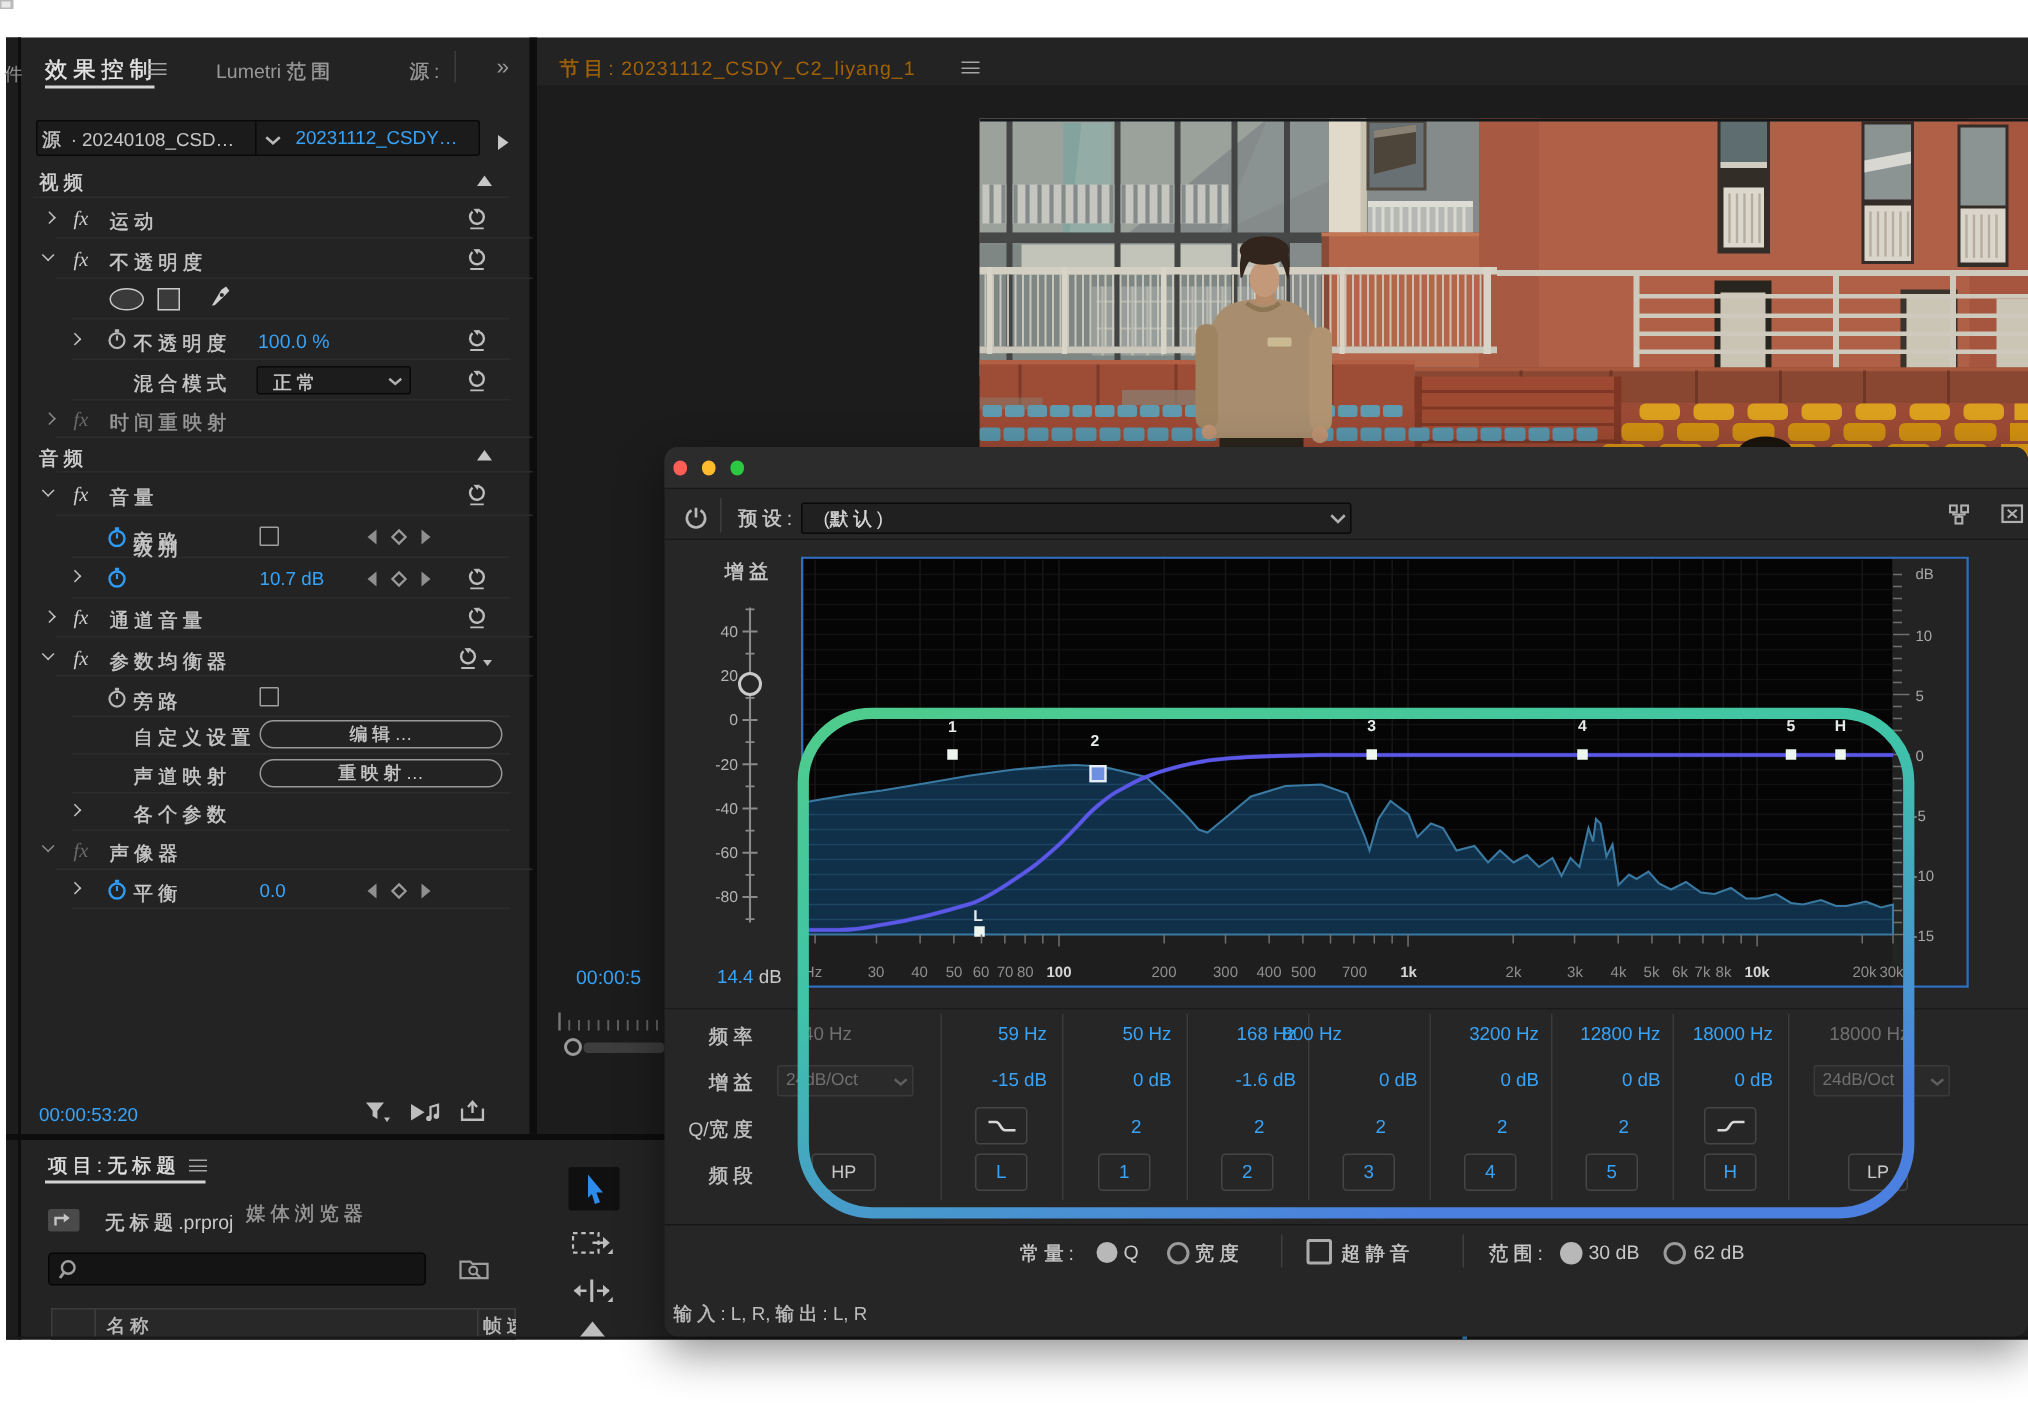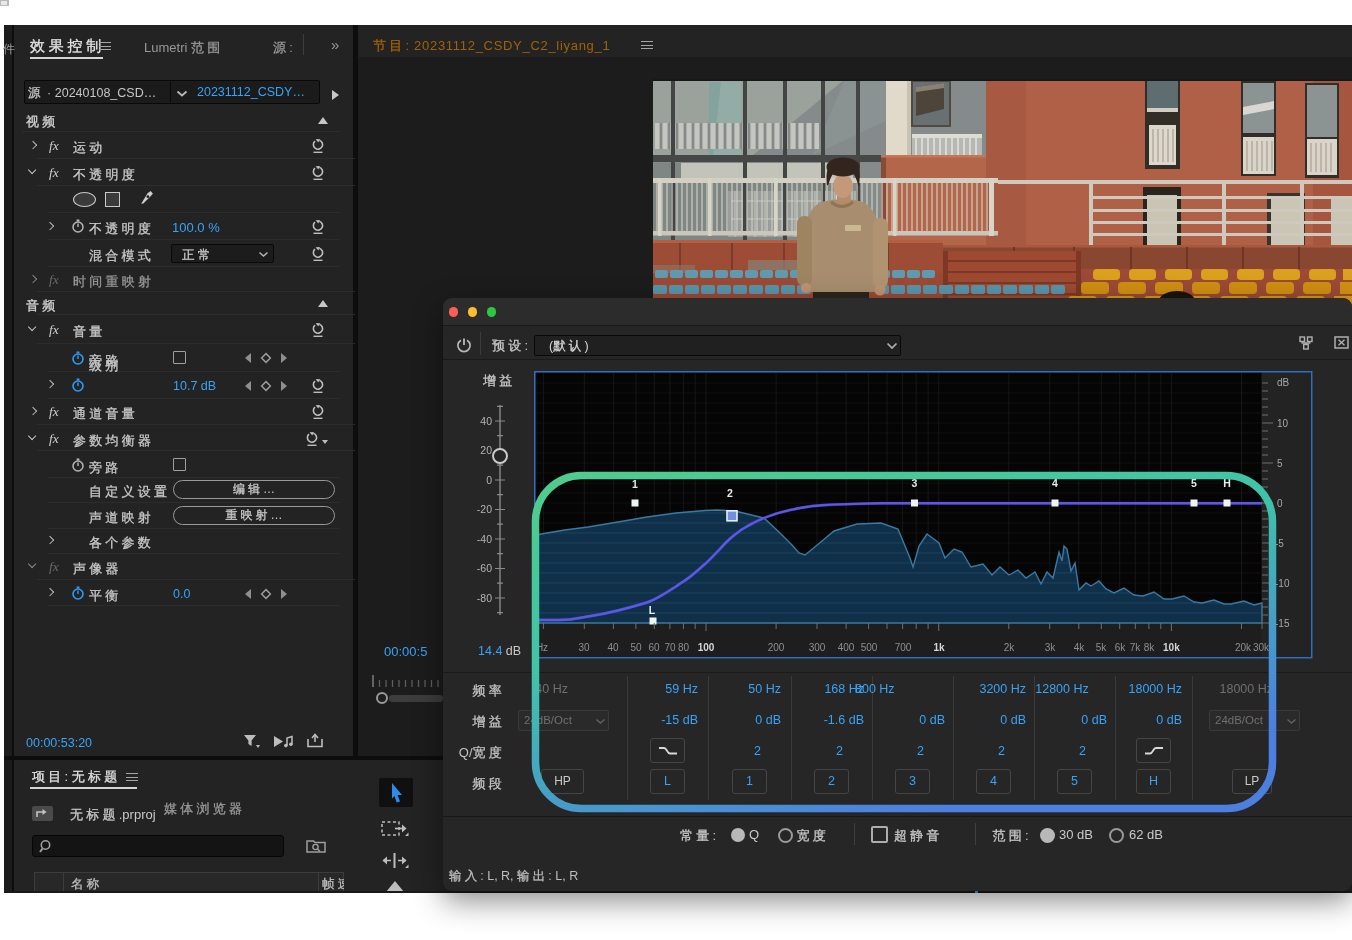--- a/index.html
+++ b/index.html
@@ -698,21 +698,21 @@
 <div class="ab t" style="left:0;top:384px;width:62px;text-align:right;font-size:13px;color:#c3c3c3"><span class="cj">频率</span></div>
 <div class="ab t" style="left:0;top:414.5px;width:62px;text-align:right;font-size:13px;color:#c3c3c3"><span class="cj">增益</span></div>
 <div class="ab t" style="left:0;top:445.5px;width:62px;text-align:right;font-size:13px;color:#c3c3c3">Q/<span class="cj">宽度</span></div>
 <div class="ab t" style="left:0;top:476.5px;width:62px;text-align:right;font-size:13px;color:#c3c3c3"><span class="cj">频段</span></div>
 <div class="ab t" style="left:35px;top:384px;width:90px;text-align:right;font-size:12.5px;color:#6f6f6f">40 Hz</div>
 <div class="ab t b blu" style="left:165px;top:384px;width:90px;text-align:right;font-size:12.5px">59 Hz</div>
 <div class="ab t b blu" style="left:248px;top:384px;width:90px;text-align:right;font-size:12.5px">50 Hz</div>
 <div class="ab t b blu" style="left:331px;top:384px;width:90px;text-align:right;font-size:12.5px">168 Hz</div>
 <div class="ab t b blu" style="left:412px;top:384px;width:90px;text-align:left;font-size:12.5px">800 Hz</div>
 <div class="ab t b blu" style="left:493px;top:384px;width:90px;text-align:right;font-size:12.5px">3200 Hz</div>
-<div class="ab t b blu" style="left:574px;top:384px;width:90px;text-align:center;font-size:12.5px">12800 Hz</div>
+<div class="ab t b blu" style="left:574px;top:384px;width:90px;text-align:right;font-size:12.5px">12800 Hz</div>
 <div class="ab t b blu" style="left:649px;top:384px;width:90px;text-align:right;font-size:12.5px">18000 Hz</div>
 <div class="ab t" style="left:740px;top:384px;width:90px;text-align:right;font-size:12.5px;color:#6f6f6f">18000 Hz</div>
 <div class="dd" style="left:75px;top:412px;width:91px;height:21px;background:#2a2a2a;border-color:#3a3a3a"></div>
 <div class="ab t" style="left:81px;top:415.5px;font-size:11.5px;color:#707070">24dB/Oct</div>
 <svg class="ab" style="left:152px;top:420px" width="11" height="7">
       <path d="M1.5 1.5 L5.5 5 L9.5 1.5" fill="none" stroke="#5f5f5f" stroke-width="1.6"></path>
     </svg>
 <div class="ab t b blu" style="left:165px;top:414.5px;width:90px;text-align:right;font-size:12.5px">-15 dB</div>
 <div class="ab t b blu" style="left:248px;top:414.5px;width:90px;text-align:right;font-size:12.5px">0 dB</div>
 <div class="ab t b blu" style="left:331px;top:414.5px;width:90px;text-align:right;font-size:12.5px">-1.6 dB</div>

